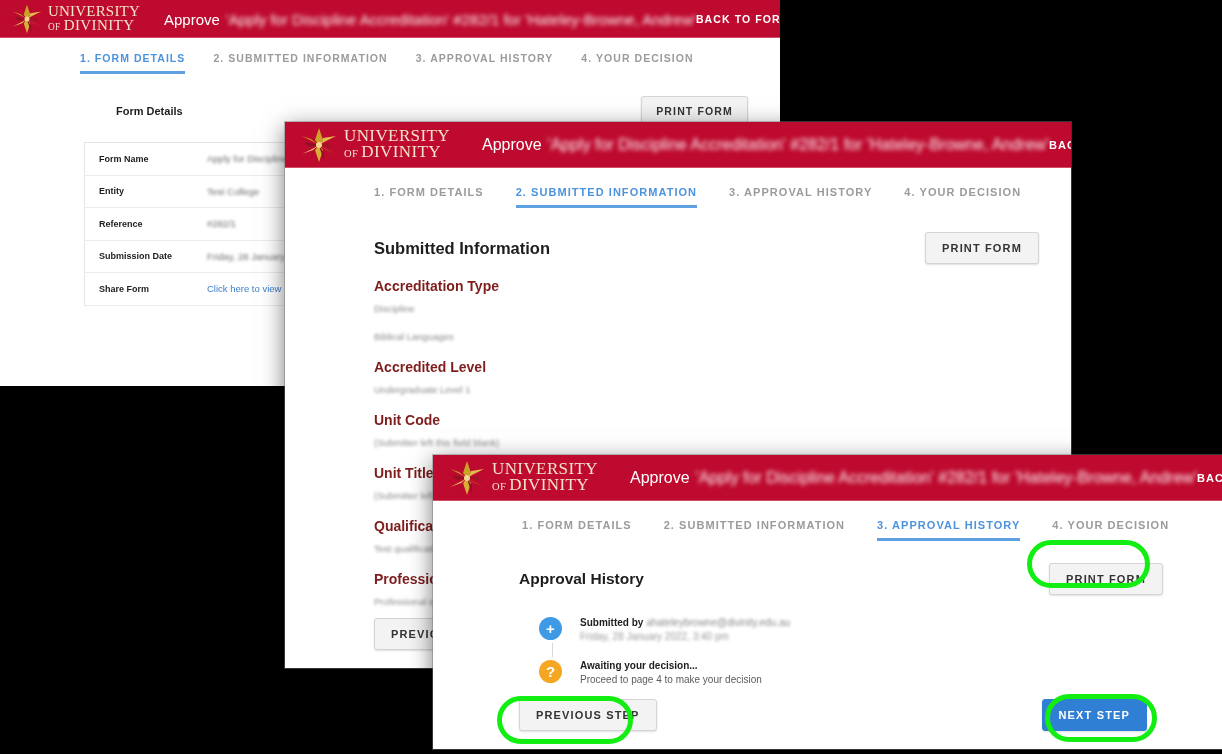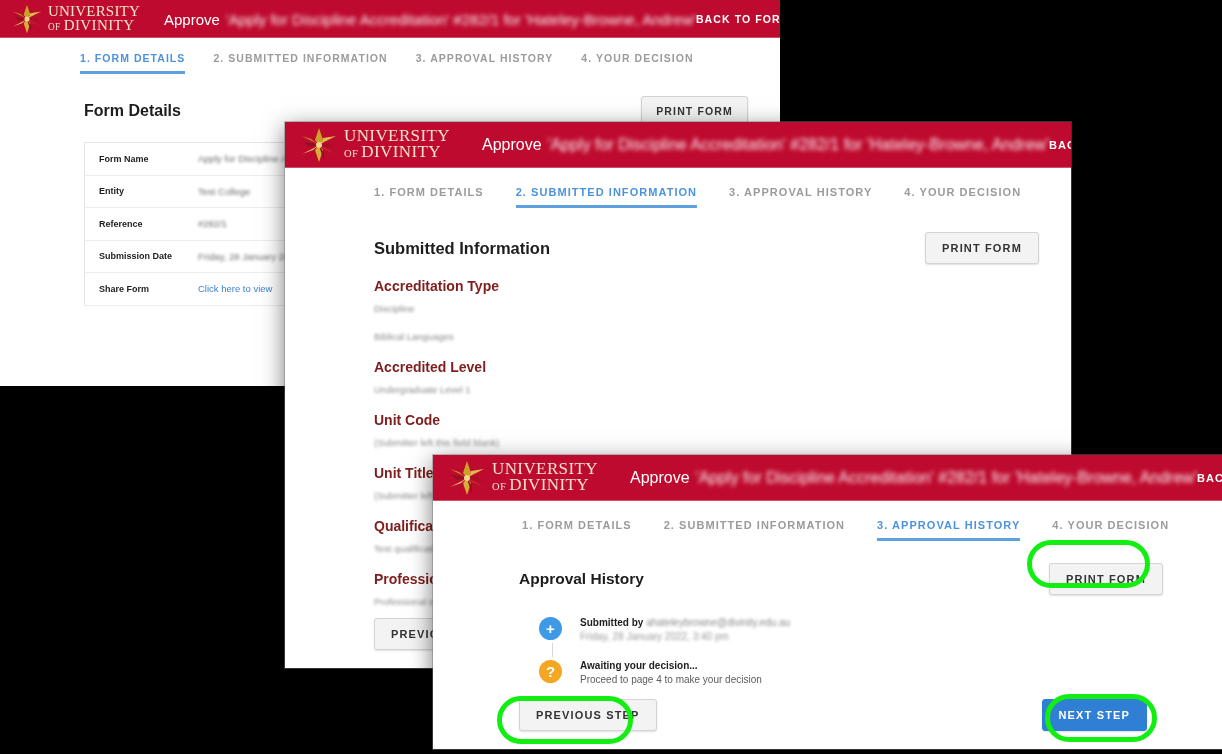--- a/index.html
+++ b/index.html
@@ -210,25 +210,25 @@
   
   #win1 { left: 0px; top: 0px; width: 780px; height: 386px; box-shadow: none; }
   #win1 .topbar { height: 38px; padding: 0 14px 0 10px; }
   #win1 .brand-mark svg { width: 34px; height: 30px; }
   #win1 .brand-words { font-size: 15px; line-height: 14px; margin-left: 4px; }
   #win1 .brand-line1 { letter-spacing: 0.2px; }
   #win1 .topbar-title { font-size: 15px; margin-left: 24px; }
   #win1 .back-to-forms { font-size: 10.5px; }
   #win1 .tabs { margin: 14px 0 0 80px; font-size: 10.5px; gap: 28px; }
   #win1 .head-row { margin: 22px 32px 0 84px; }
-  #win1 .page-title { font-size: 16px; }
+  #win1 .page-title { font-size: 11px; margin-left: 32px; }
   #win1 .btn { font-size: 10.5px; padding: 8px 14px; }
   #win1 .detail-table { margin: 16px 0 0 84px; width: 360px; }
   #win1 .detail-row { height: 32.5px; padding: 0 14px; }
-  #win1 .detail-label { width: 99px; font-size: 9px; }
+  #win1 .detail-label { width: 108px; font-size: 9px; }
   #win1 .detail-value { font-size: 9.5px; text-align: right; }
 
   
   #win2 { left: 285px; top: 122px; width: 786px; height: 546px; }
   #win2 .topbar { height: 46px; padding: 0 18px 0 14px; }
   #win2 .brand-mark svg { width: 40px; height: 36px; }
   #win2 .brand-words { font-size: 17px; line-height: 16px; margin-left: 5px; }
   #win2 .topbar-title { font-size: 16px; margin-left: 32px; }
   #win2 .back-to-forms { font-size: 11px; }
   #win2 .tabs { margin: 18px 0 0 89px; font-size: 11px; gap: 32px; }

